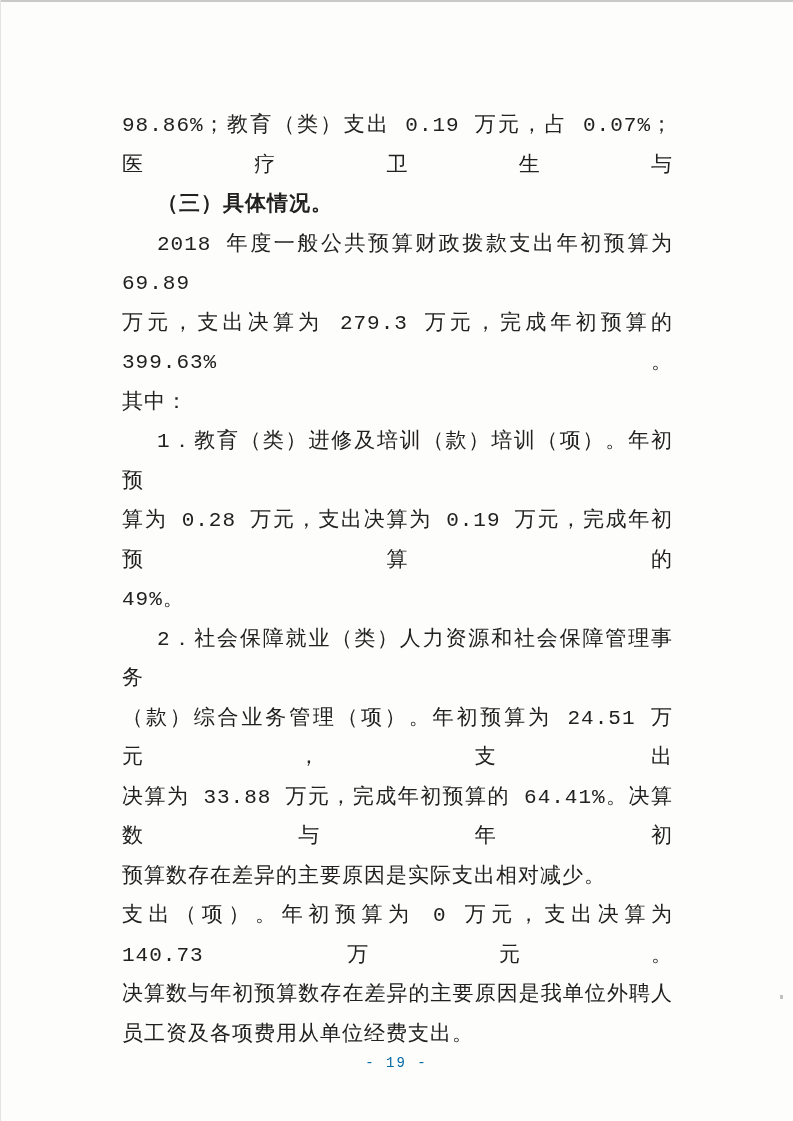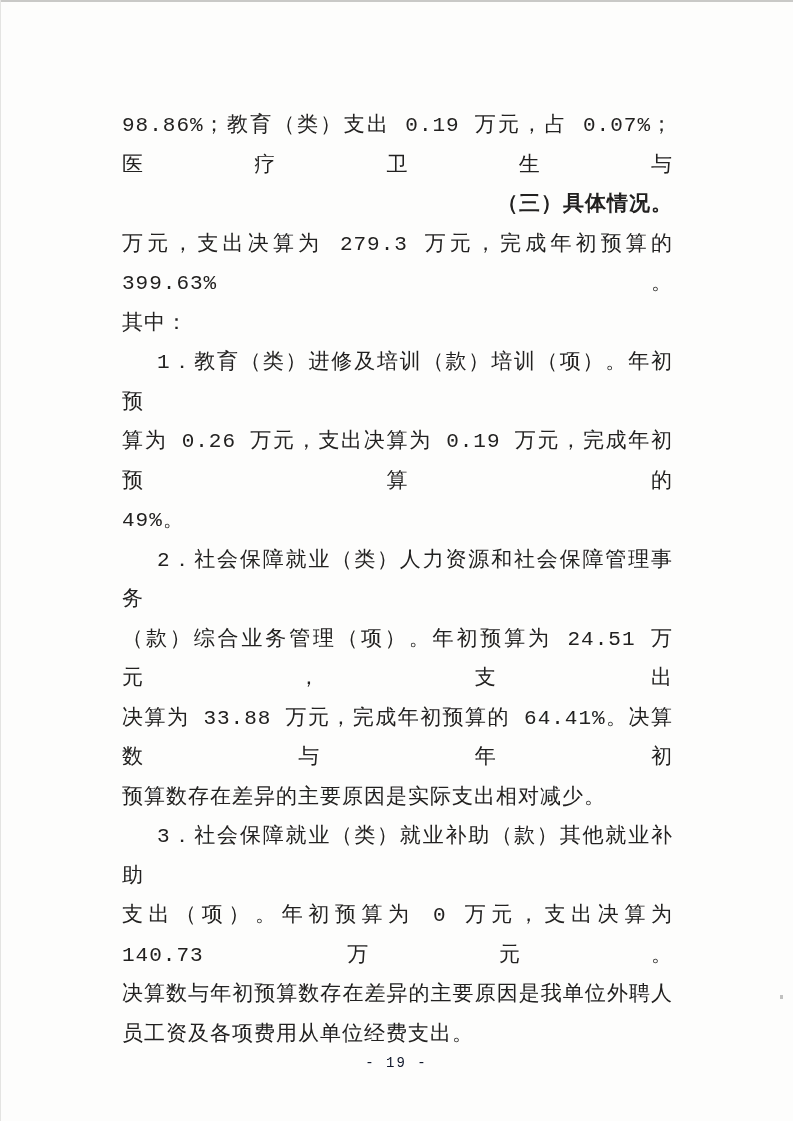--- a/index.html
+++ b/index.html
@@ -41,30 +41,30 @@
     color: #222120;
     letter-spacing: 1px;
     white-space: nowrap;
   }
   .line.fill {
     white-space: normal;
     text-align: justify;
     text-align-last: justify;
   }
   .line.indent { text-indent: 35px; }
-  .line.bold { font-weight: bold; text-align: right; }
+  .line.bold { font-weight: bold; }
   .footer {
     position: absolute;
     top: 1053px;
     left: 0;
     width: 100%;
     text-align: center;
     font-size: 14px;
     letter-spacing: 2px;
-    color: #0f172a;
+    color: #0369a1;
     line-height: 20px;
   }
   .scan-speck {
     position: absolute;
     top: 995px;
     left: 780px;
     width: 3px;
     height: 4px;
     background: #9a9a98;
     opacity: 0.6;
@@ -73,30 +73,30 @@
 </head>
 <body>
 
 <div class="page">
   <div class="scan-edge-top"></div>
   <div class="scan-edge-left"></div>
 
   <div class="text-block">
       <div class="line fill">98.86%；教育（类）支出 0.19 万元，占 0.07%；医疗卫生与</div>
       <div class="line indent bold">（三）具体情况。</div>
+      <div class="line fill indent">2018 年度一般公共预算财政拨款支出年初预算为 69.89</div>
       <div class="line fill">万元，支出决算为 279.3 万元，完成年初预算的 399.63%。</div>
       <div class="line">其中：</div>
       <div class="line fill indent">1．教育（类）进修及培训（款）培训（项）。年初预</div>
-      <div class="line fill">算为 0.26 万元，支出决算为 0.19 万元，完成年初预算的</div>
+      <div class="line fill">算为 0.28 万元，支出决算为 0.19 万元，完成年初预算的</div>
       <div class="line">49%。</div>
       <div class="line fill indent">2．社会保障就业（类）人力资源和社会保障管理事务</div>
       <div class="line fill">（款）综合业务管理（项）。年初预算为 24.51 万元，支出</div>
       <div class="line fill">决算为 33.88 万元，完成年初预算的 64.41%。决算数与年初</div>
       <div class="line">预算数存在差异的主要原因是实际支出相对减少。</div>
-      <div class="line fill indent">3．社会保障就业（类）就业补助（款）其他就业补助</div>
       <div class="line fill">支出（项）。年初预算为 0 万元，支出决算为 140.73 万元。</div>
       <div class="line fill">决算数与年初预算数存在差异的主要原因是我单位外聘人</div>
       <div class="line">员工资及各项费用从单位经费支出。</div>
     </div>
 
   <div class="footer">- 19 -</div>
 
   <div class="scan-speck"></div>
 </div>
 

